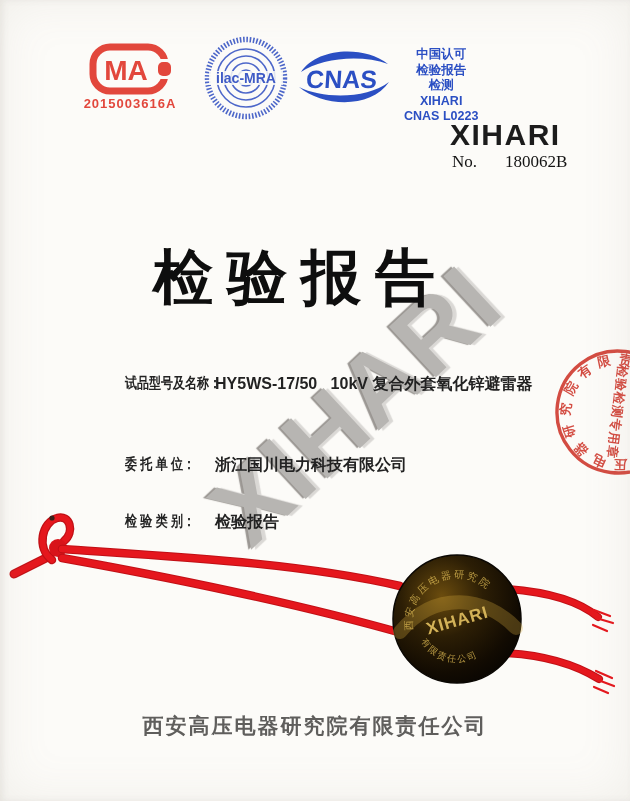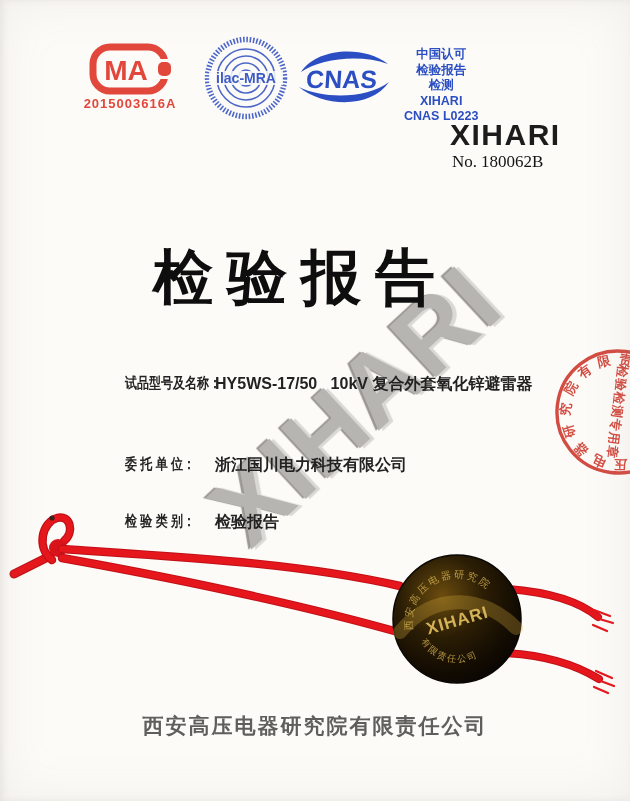--- a/index.html
+++ b/index.html
@@ -20,21 +20,21 @@
   .cma-num{left:80px;top:96px;width:100px;text-align:center;
     color:#e2473c;font-weight:bold;font-size:13px;letter-spacing:1px;}
   .ilac-svg{left:202px;top:34px;width:88px;height:88px;}
   .cnas-svg{left:297px;top:45px;width:94px;height:66px;}
   .accred{left:404px;top:47px;color:#2b4fc3;font-weight:bold;
     font-size:12.5px;line-height:15.5px;text-align:center;}
   .brand{left:450px;top:118px;font-size:30px;font-weight:900;
     letter-spacing:1.5px;color:#1c1c1c;}
   .report-no{left:452px;top:152px;font-family:"Liberation Serif",serif;
     font-size:17px;color:#141414;}
-  .report-no .no-val{margin-left:4px;}
+  .report-no .no-val{margin-left:28px;}
 
   
   .watermark{
     left:95px;top:350px;width:520px;height:110px;line-height:110px;
     text-align:center;transform:rotate(-43deg);
     font-size:100px;font-weight:800;letter-spacing:2px;
     color:#b2b0ad;opacity:.92;z-index:1;
     text-shadow:3px 3px 1px #d8d6d3,-2px -2px 1px #938f8b;
   }
 

